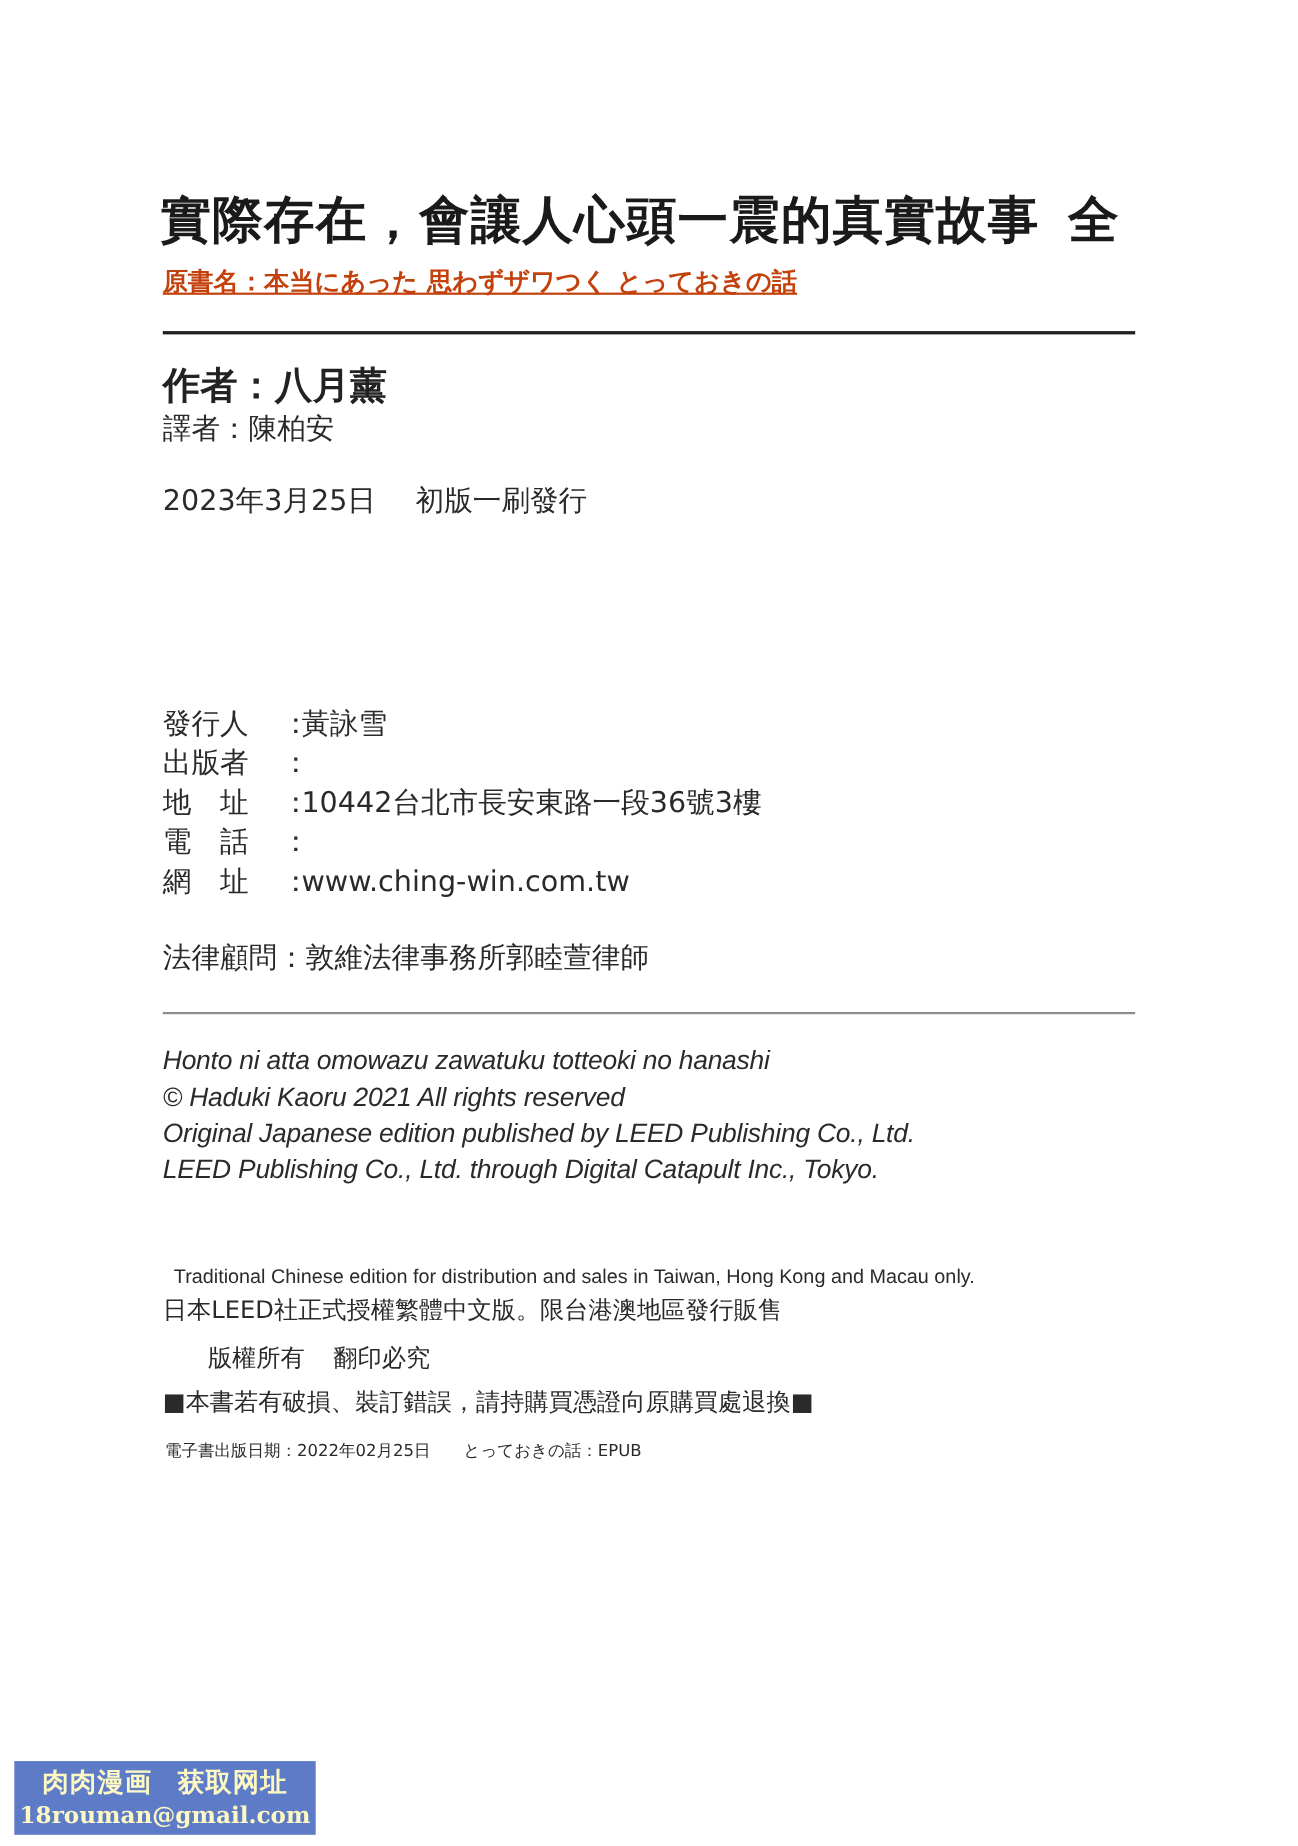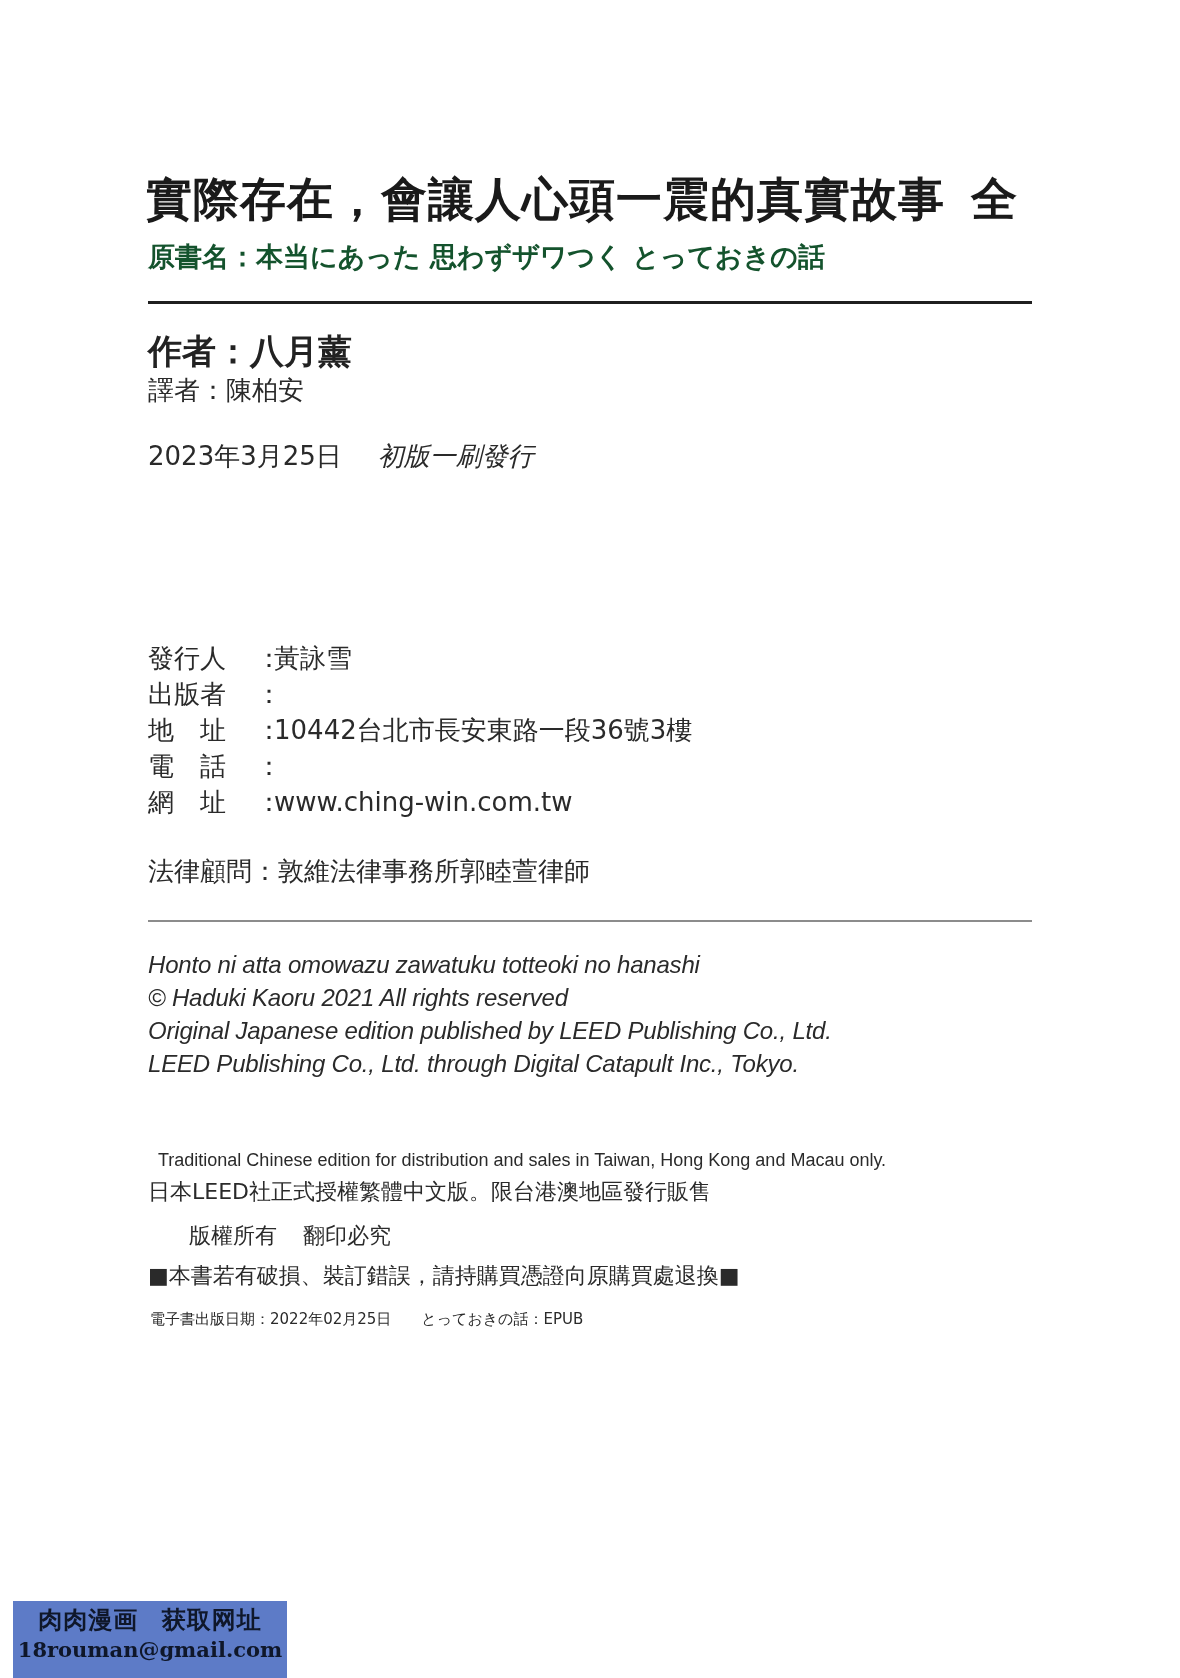--- a/index.html
+++ b/index.html
@@ -21,24 +21,25 @@
       left: 146px; top: 172px;
       font-size: 46px;
       font-weight: bold;
       letter-spacing: 1px;
       color: #1a1a1a;
       line-height: 54px;
     }
     .title .vol { margin-left: 26px; }
     .subtitle {
       left: 148px; top: 240px;
-      font-size: 27px;
-      font-weight: bold;
-      color: #14532d;
+      font-size: 23px;
+      font-weight: bold;
+      color: #c2410c;
       line-height: 34px;
+      text-decoration: underline;
     }
     .rule-thick {
       left: 148px; top: 301px;
       width: 884px; height: 3px;
       background: #1f1f1f;
     }
     .author {
       left: 148px; top: 330px;
       font-size: 34px;
       font-weight: bold;
@@ -50,21 +51,21 @@
       font-size: 26px;
       line-height: 32px;
       color: #2a2a2a;
     }
     .edition {
       left: 148px; top: 440px;
       font-size: 26px;
       line-height: 32px;
       color: #2a2a2a;
     }
-    .edition .ed-note { margin-left: 36px; font-style: italic; }
+    .edition .ed-note { margin-left: 36px; }
 
     .pub-block {
       left: 148px; top: 640px;
       font-size: 26px;
       line-height: 36px;
       color: #2a2a2a;
     }
     .pub-row { display: flex; }
     .pub-label { display: inline-block; width: 108px; white-space: pre; }
     .pub-colon { display: inline-block; width: 18px; }
@@ -125,23 +126,23 @@
     .ebook {
       left: 150px; top: 1308px;
       font-size: 15px;
       line-height: 22px;
       color: #2a2a2a;
     }
     .ebook .fmt { margin-left: 30px; }
 
     .watermark {
       left: 13px; top: 1601px;
-      width: 274px; height: 78px;
+      width: 274px; height: 67px;
       background: #5d7bc7;
-      color: #0f172a;
+      color: #fef9c3;
       text-align: center;
       font-family: "DejaVu Serif", "Liberation Serif", serif;
       font-weight: bold;
     }
     .watermark .wm-title {
       display: block;
       font-family: "DejaVu Sans", sans-serif;
       font-size: 24px;
       line-height: 32px;
       margin-top: 3px;

